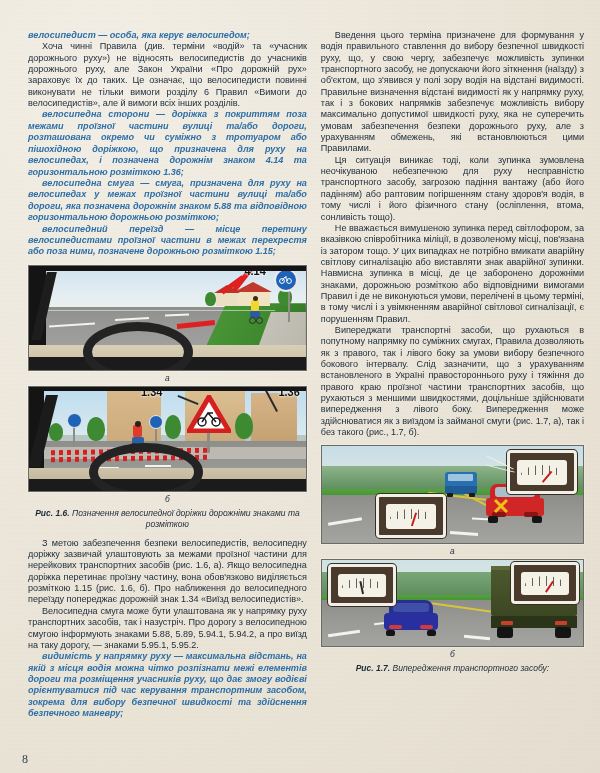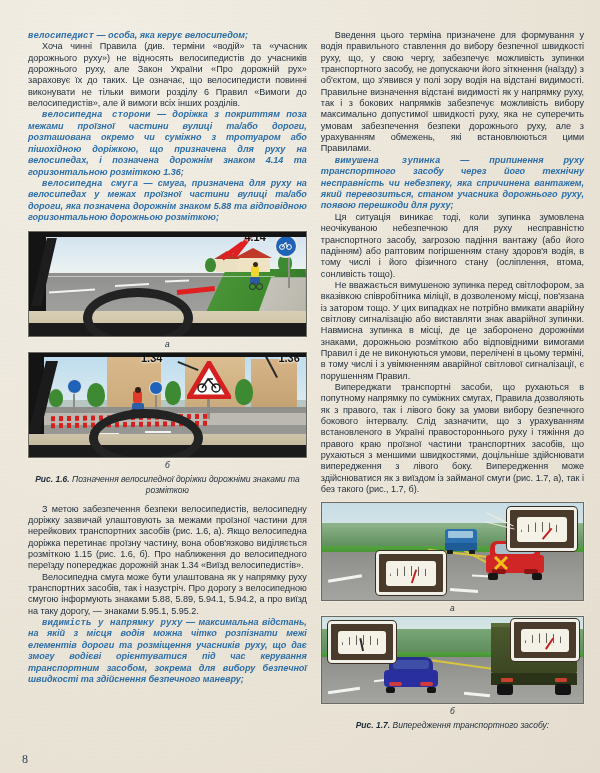--- a/index.html
+++ b/index.html
@@ -38,21 +38,20 @@
     text-align:justify;
     text-indent:14px;
     letter-spacing:-0.04px;
   }
   p.noind{text-indent:0;}
   .term{
     font-weight:bold;
     font-style:italic;
     color:#2d6fa8;
     letter-spacing:0.05px;
-    font-family:Liberation Mono, monospace;
   }
   p.termpar{
     color:#2d6fa8;
     font-weight:bold;
     font-style:italic;
     font-size:9.1px;
     line-height:11.4px;
   }
 
   .figure{margin:7px 0 4px 0;}
@@ -186,20 +185,23 @@
       <p>Хоча чинні Правила (див. терміни «водій» та «учасник дорожнього руху») не відносять велосипедистів до учасників дорожнього руху, але Закон України «Про дорожній рух» зараховує їх до таких. Це означає, що велосипедисти повинні виконувати не тільки вимоги розділу 6 Правил «Вимоги до велосипедистів», але й вимоги всіх інших розділів.</p>
 
       <p class="termpar">
         <span class="term">велосипедна сторони</span><span> — доріжка з покриттям поза межами проїзної частини вулиці та/або дороги, розташована окремо чи суміжно з тротуаром або пішохідною доріжкою, що призначена для руху на велосипедах, і позначена дорожнім знаком 4.14 та горизонтальною розміткою 1.36;</span>
       </p>
 
       <p class="termpar">
         <span class="term">велосипедна смуга</span><span> — смуга, призначена для руху на велосипедах у межах проїзної частини вулиці та/або дороги, яка позначена дорожнім знаком 5.88 та відповідною горизонтальною дорожньою розміткою;</span>
       </p>
 
+      <p class="termpar">
+        <span class="term">велосипедний переїзд</span><span> — місце перетину велосипедистами проїзної частини в межах перехрестя або поза ними, позначене дорожньою розміткою 1.15;</span>
+      </p>
 
       <div class="figure">
 
         <div class="figbox" style="height:104px">
           <div class="sc">
             <div class="sky16a"></div>
             <div class="road16a"></div>
             <div class="grass16a"></div>
 
             <div class="lane-mark" style="left:20px;top:58px;width:46px;height:2px;transform:rotate(-4deg)"></div>
@@ -324,23 +326,20 @@
 
       <p class="termpar">
         <span class="term">видимість у напрямку руху</span><span> — максимальна відстань, на якій з місця водія можна чітко розпізнати межі елементів дороги та розміщення учасників руху, що дає змогу водієві орієнтуватися під час керування транспортним засобом, зокрема для вибору безпечної швидкості та здійснення безпечного маневру;</span>
       </p>
     </div>
 
     <div class="col right">
 
       <p>Введення цього терміна призначене для формування у водія правильного ставлення до вибору безпечної швидкості руху, що, у свою чергу, забезпечує можливість зупинки транспортного засобу, не допускаючи його зіткнення (наїзду) з об'єктом, що з'явився у полі зору водія на відстані видимості. Правильне визначення відстані видимості як у напрямку руху, так і з бокових напрямків забезпечує можливість вибору максимально допустимої швидкості руху, яка не суперечить умовам забезпечення безпеки дорожнього руху, але з урахуванням обмежень, які встановлюються цими Правилами.</p>
 
-      <p class="termpar">
-        <span class="term">вимушена зупинка</span><span> — припинення руху транспортного засобу через його технічну несправність чи небезпеку, яка спричинена вантажем, який перевозиться, станом учасника дорожнього руху, появою перешкоди для руху;</span>
-      </p>
 
       <p>Ця ситуація виникає тоді, коли зупинка зумовлена неочікуваною небезпечною для руху несправністю транспортного засобу, загрозою падіння вантажу (або його падінням) або раптовим погіршенням стану здоров'я водія, в тому числі і його фізичного стану (осліплення, втома, сонливість тощо).</p>
       <p>Не вважається вимушеною зупинка перед світлофором, за вказівкою співробітника міліції, в дозволеному місці, пов'язана із затором тощо. У цих випадках не потрібно вмикати аварійну світлову сигналізацію або виставляти знак аварійної зупинки. Навмисна зупинка в місці, де це заборонено дорожніми знаками, дорожньою розміткою або відповідними вимогами Правил і де не виконуються умови, перелічені в цьому терміні, в тому числі і з увімкненням аварійної світлової сигналізації, є порушенням Правил.</p>
 
 
       <p>Випереджати транспортні засоби, що рухаються в попутному напрямку по суміжних смугах, Правила дозволяють як з правого, так і лівого боку за умови вибору безпечного бокового інтервалу. Слід зазначити, що з урахуванням встановленого в Україні правостороннього руху і тяжіння до правого краю проїзної частини транспортних засобів, що рухаються з меншими швидкостями, доцільніше здійснювати випередження з лівого боку. Випередження може здійснюватися як з виїздом із займаної смуги (рис. 1.7, а), так і без такого (рис., 1.7, б).</p>
 
       <div class="figure">
 
         <div class="figbox" style="height:97px">

